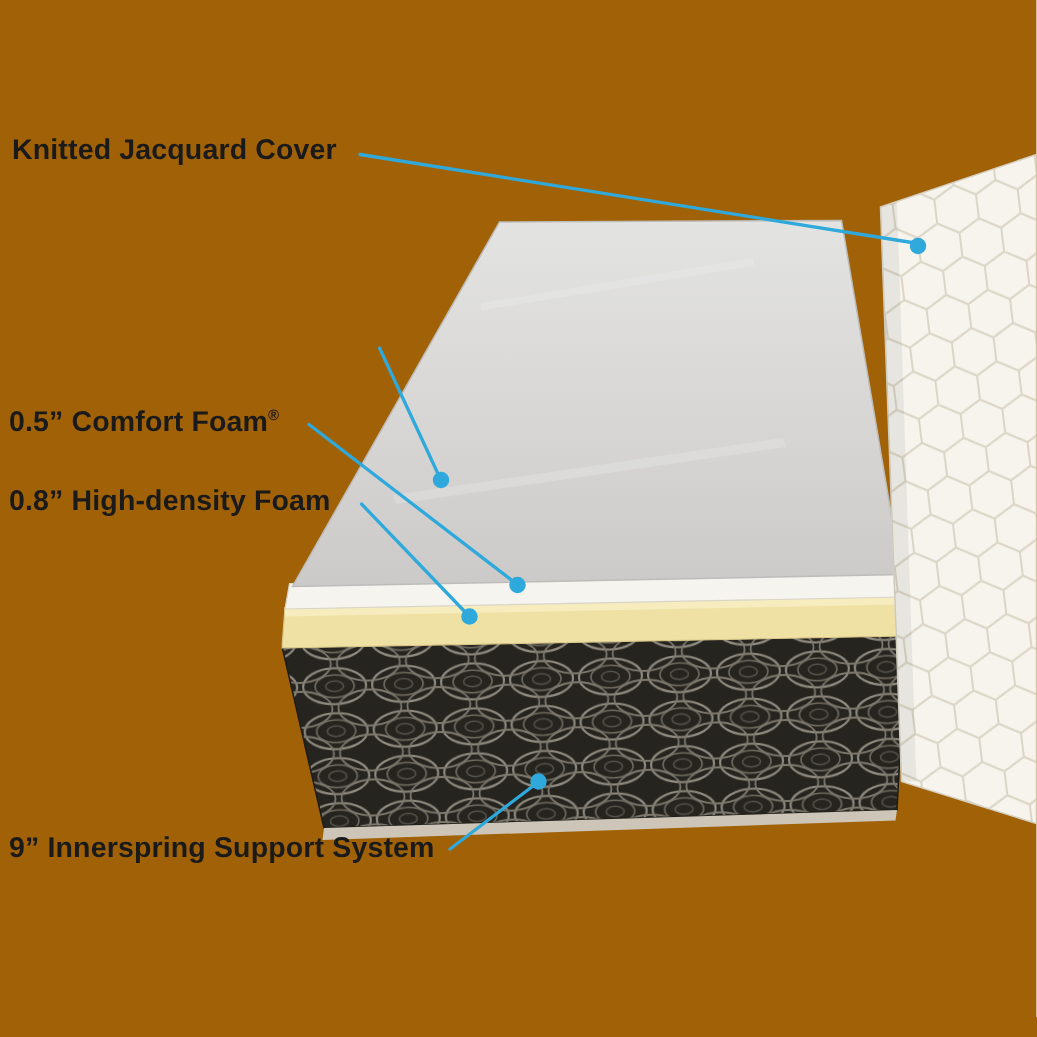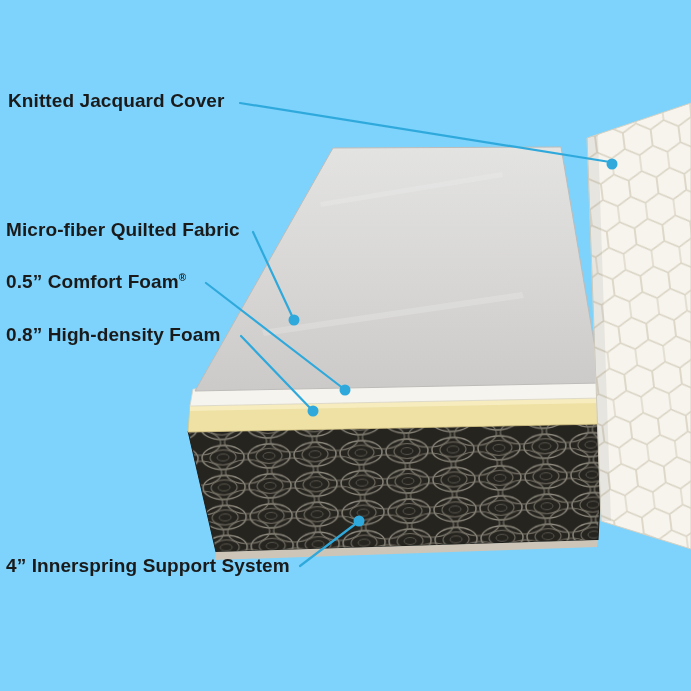--- a/index.html
+++ b/index.html
@@ -5,21 +5,21 @@
   html, body {
     margin: 0;
     padding: 0;
     background: #ffffff;
     font-family: "Liberation Sans", sans-serif;
   }
   .stage {
     position: relative;
     width: 691px;
     height: 691px;
-    background: #7dd3fc;
+    background: #a16207;
     overflow: hidden;
   }
   .illustration {
     position: absolute;
     left: 0; top: 0;
     width: 691px;
     height: 691px;
   }
   .leader-line {
     stroke: var(--accent, #2fa9dc);
@@ -111,23 +111,22 @@
 
     <circle class="leader-dot" cx="612" cy="164" r="5.5"></circle>
     <circle class="leader-dot" cx="294" cy="320" r="5.5"></circle>
     <circle class="leader-dot" cx="345" cy="390" r="5.5"></circle>
     <circle class="leader-dot" cx="313" cy="411" r="5.5"></circle>
     <circle class="leader-dot" cx="359" cy="521" r="5.5"></circle>
   </svg>
 
   <div class="label l1">Knitted Jacquard Cover</div>
 
-  <div class="label l2">Micro-fiber Quilted Fabric</div>
 
   <div class="label l3">
     <span>0.5” Comfort Foam</span><sup>®</sup>
   </div>
 
   <div class="label l4">0.8” High-density Foam</div>
 
-  <div class="label l5">4” Innerspring Support System</div>
+  <div class="label l5">9” Innerspring Support System</div>
 
 </div>
 
 </body></html>

